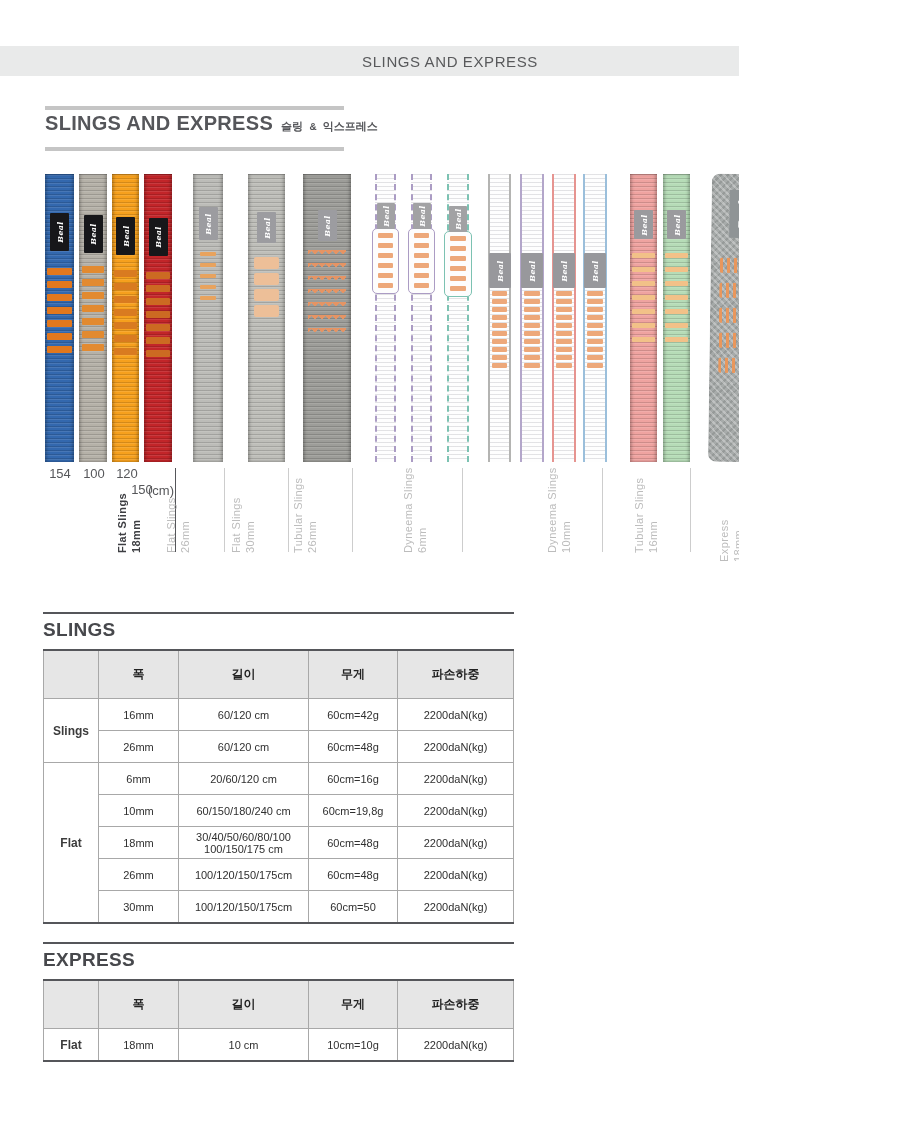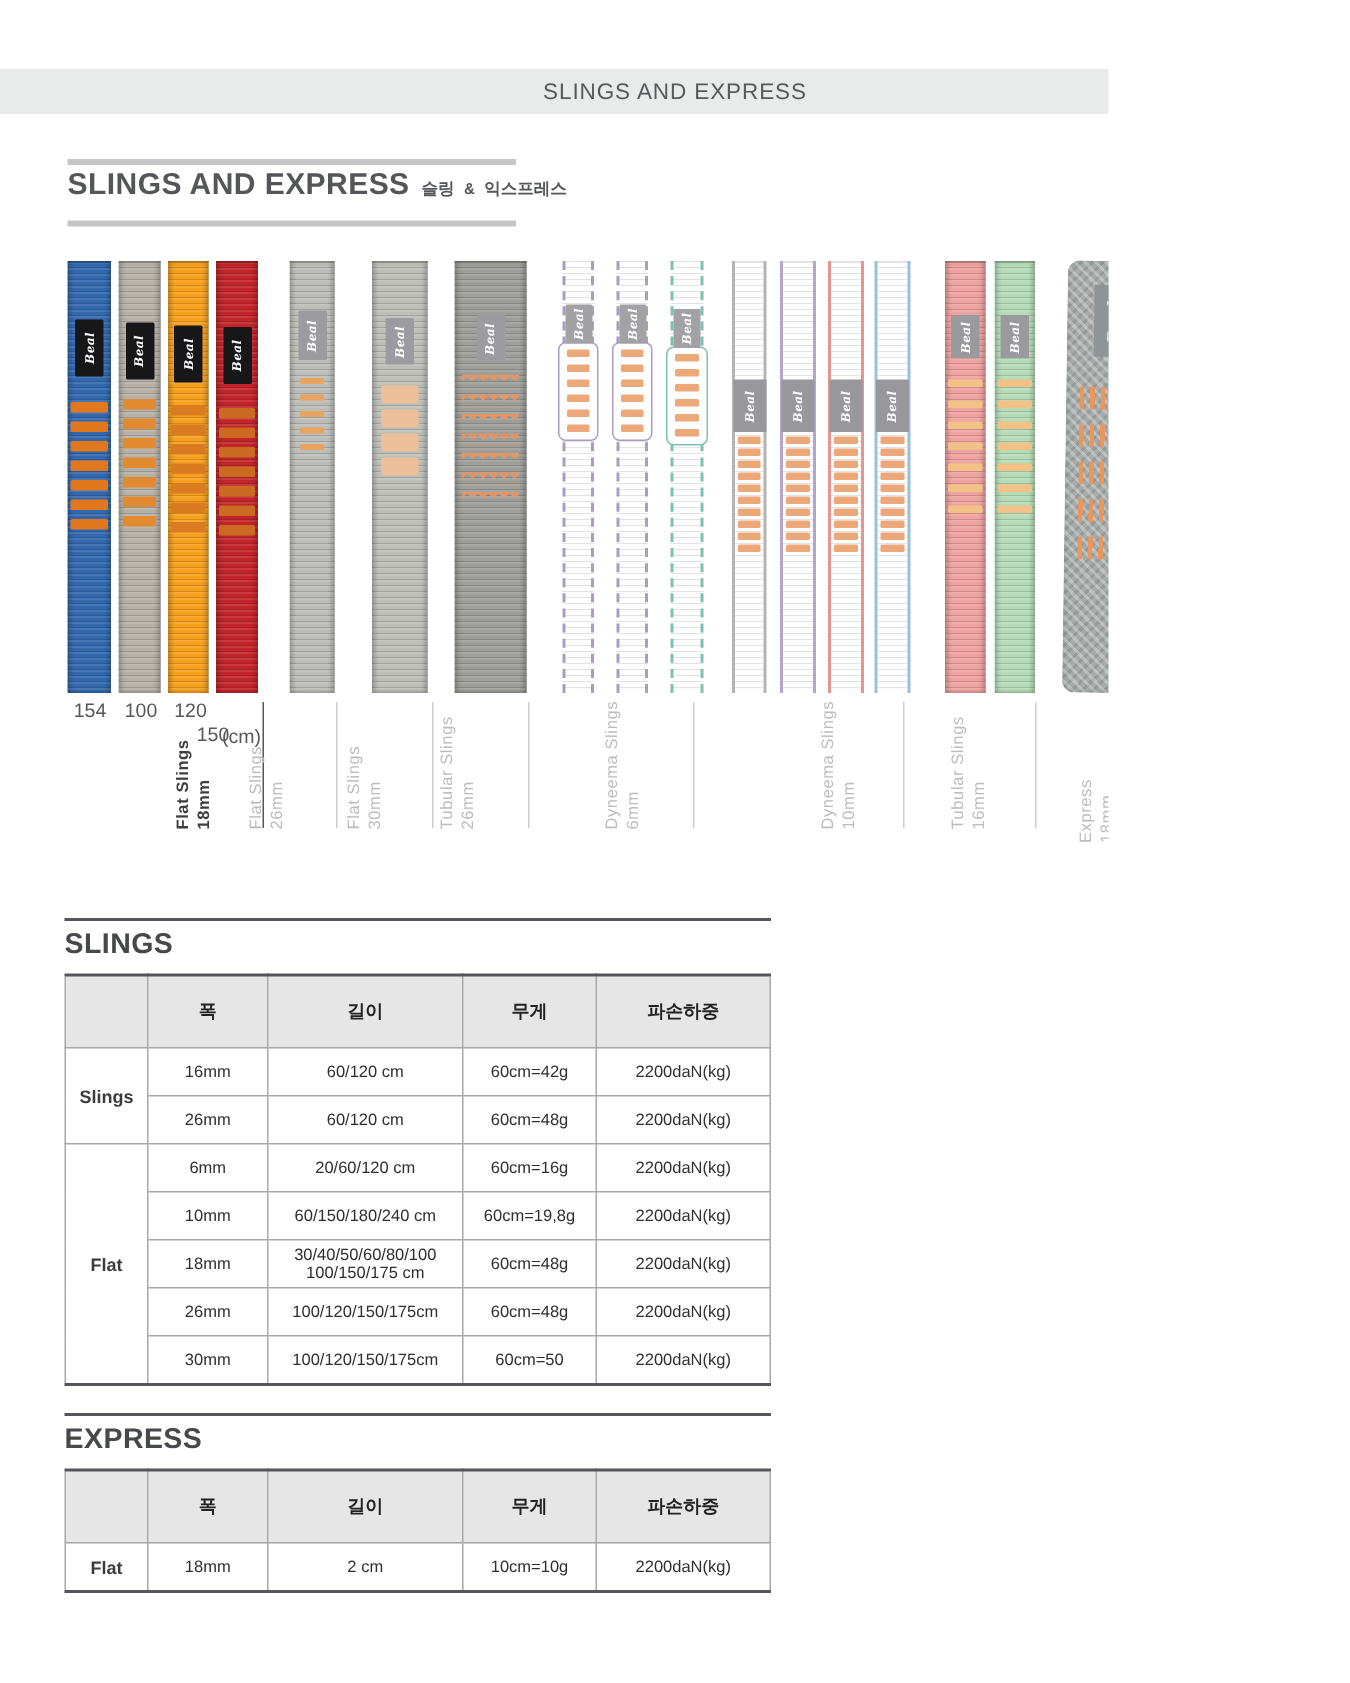--- a/index.html
+++ b/index.html
@@ -453,21 +453,21 @@
             <th>폭</th>
             <th>길이</th>
             <th>무게</th>
             <th>파손하중</th>
           </tr>
         </thead>
         <tbody>
           <tr class="gfirst">
             <th class="rowlabel" rowspan="1">Flat</th>
             <td>18mm</td>
-            <td>2 cm</td>
+            <td>10 cm</td>
             <td>10cm=10g</td>
             <td>2200daN(kg)</td>
           </tr>
         </tbody>
       </table>
   </section>
 
 </div>
 
 </body></html>

